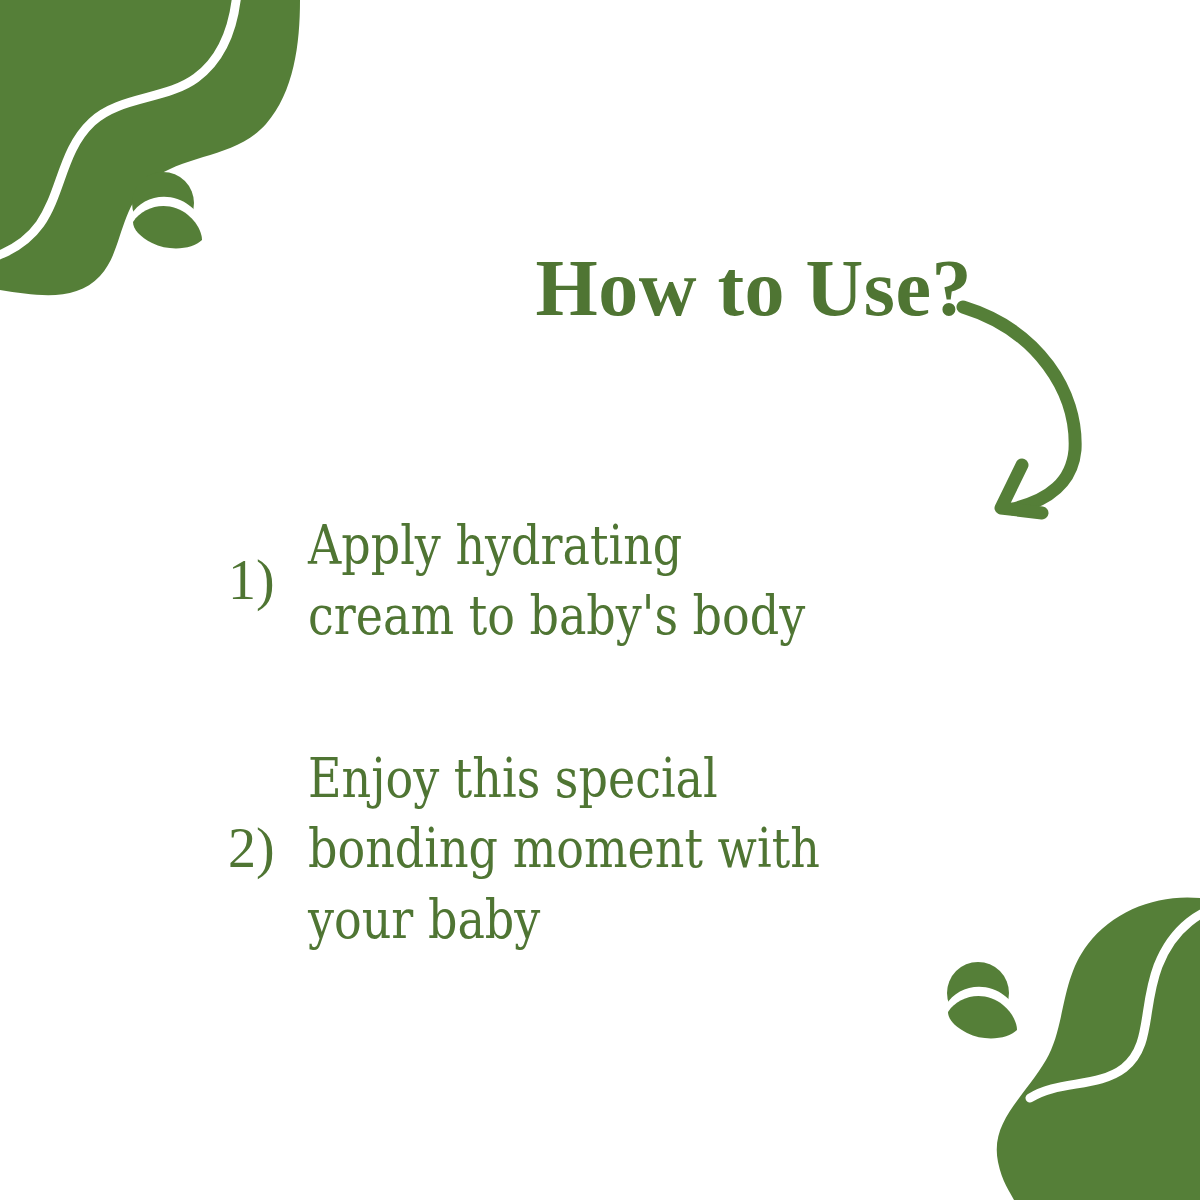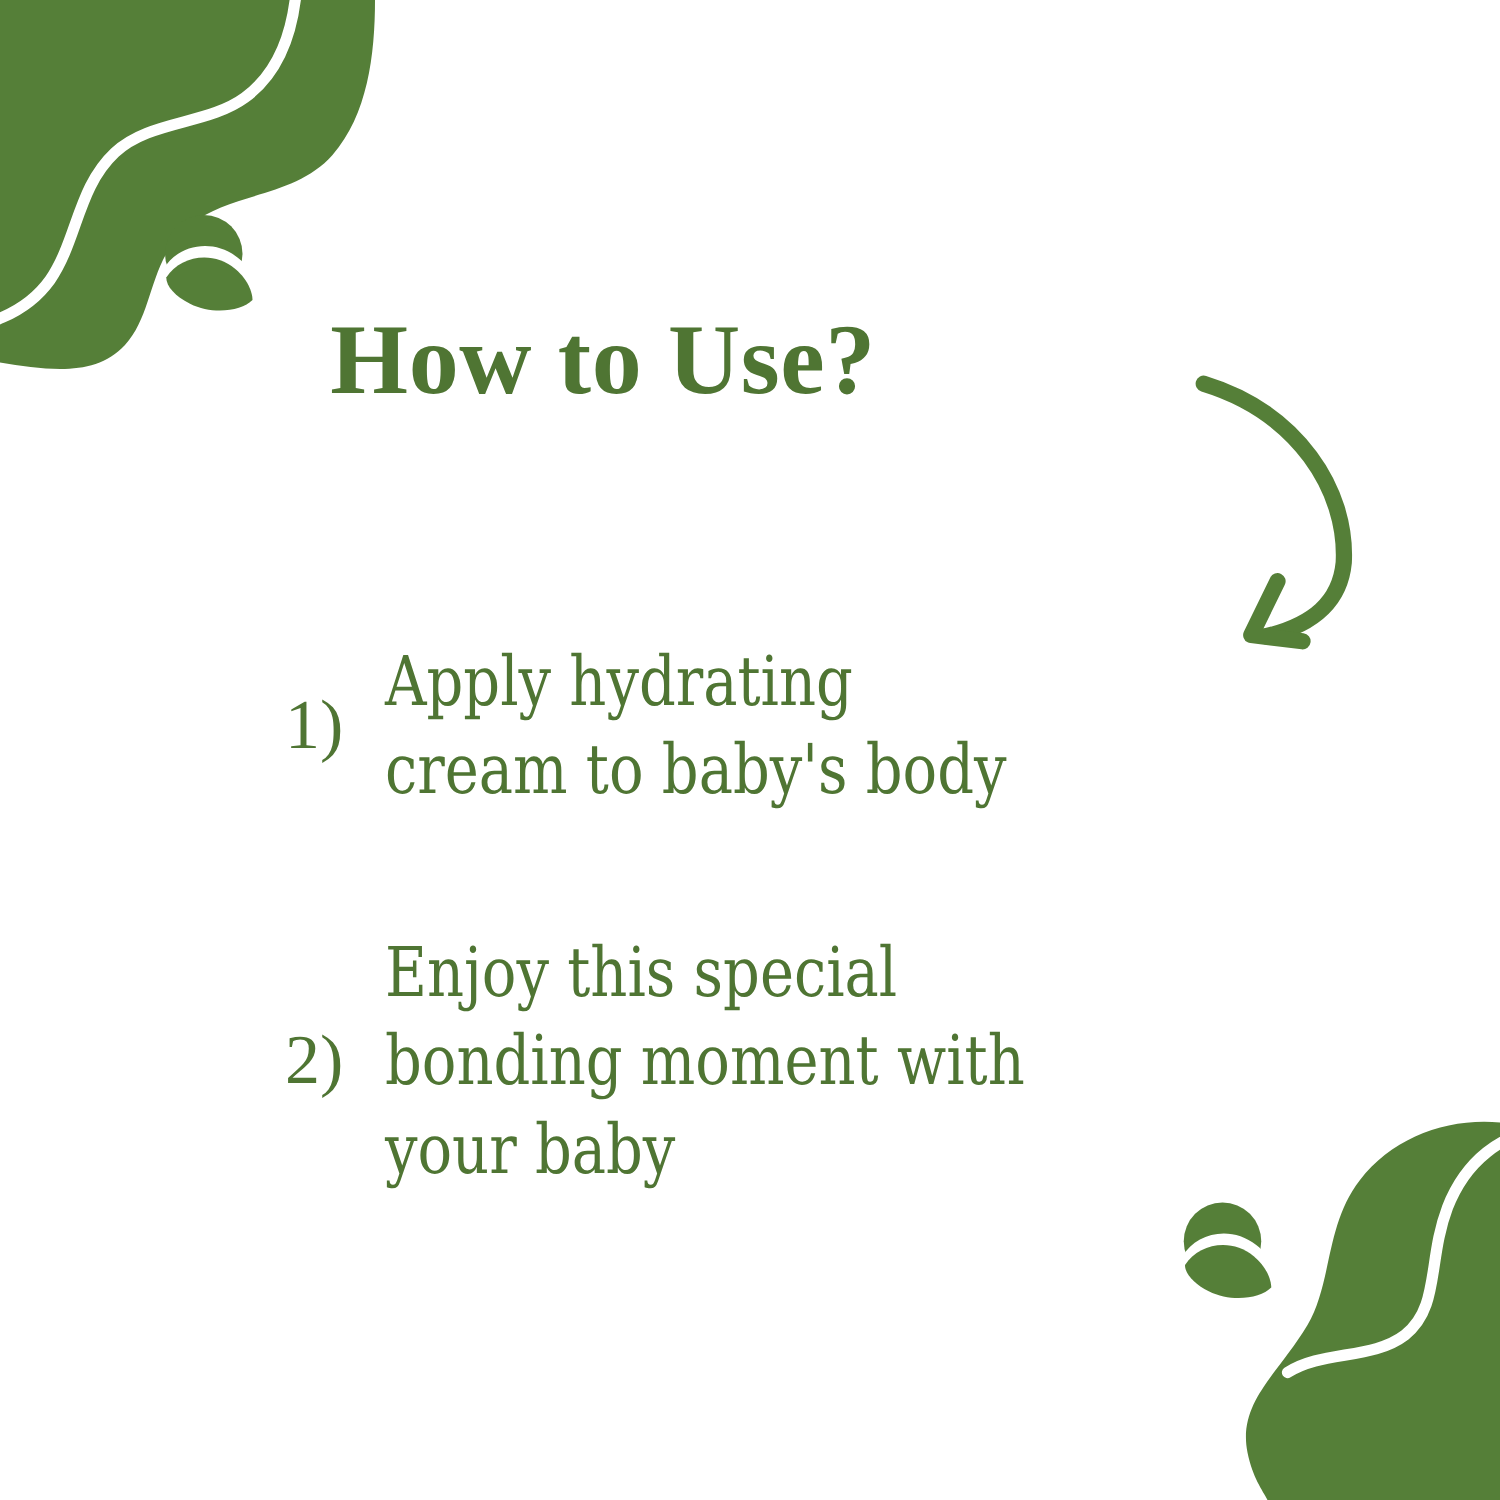--- a/index.html
+++ b/index.html
@@ -24,21 +24,21 @@
     height: 1200px;
     pointer-events: none;
   }
 
   
   .title {
     position: absolute;
     left: 0;
     top: 248px;
     width: 979px;
-    text-align: center;
+    text-align: right;
     font-family: "Liberation Serif", "DejaVu Serif", serif;
     font-weight: bold;
     font-size: 80px;
     line-height: 1.0;
     letter-spacing: 0.5px;
     color: #4f7533;
     white-space: nowrap;
   }
   .title-inner {
     display: inline-block;

